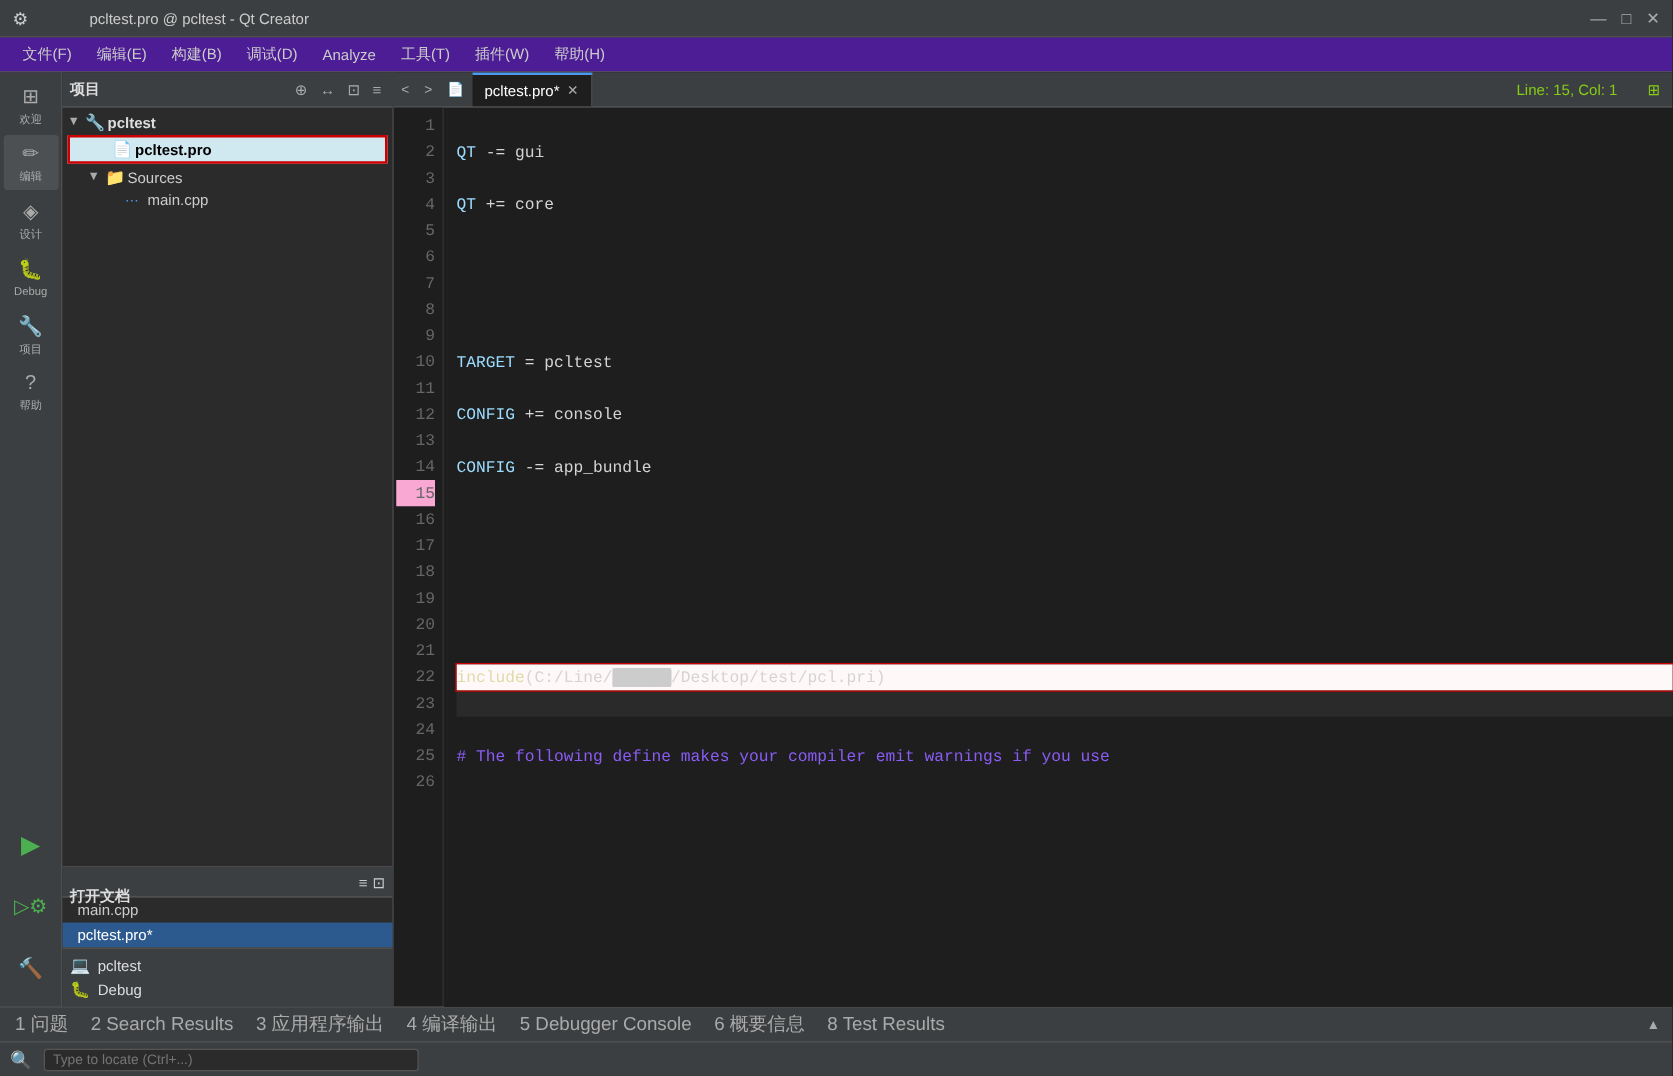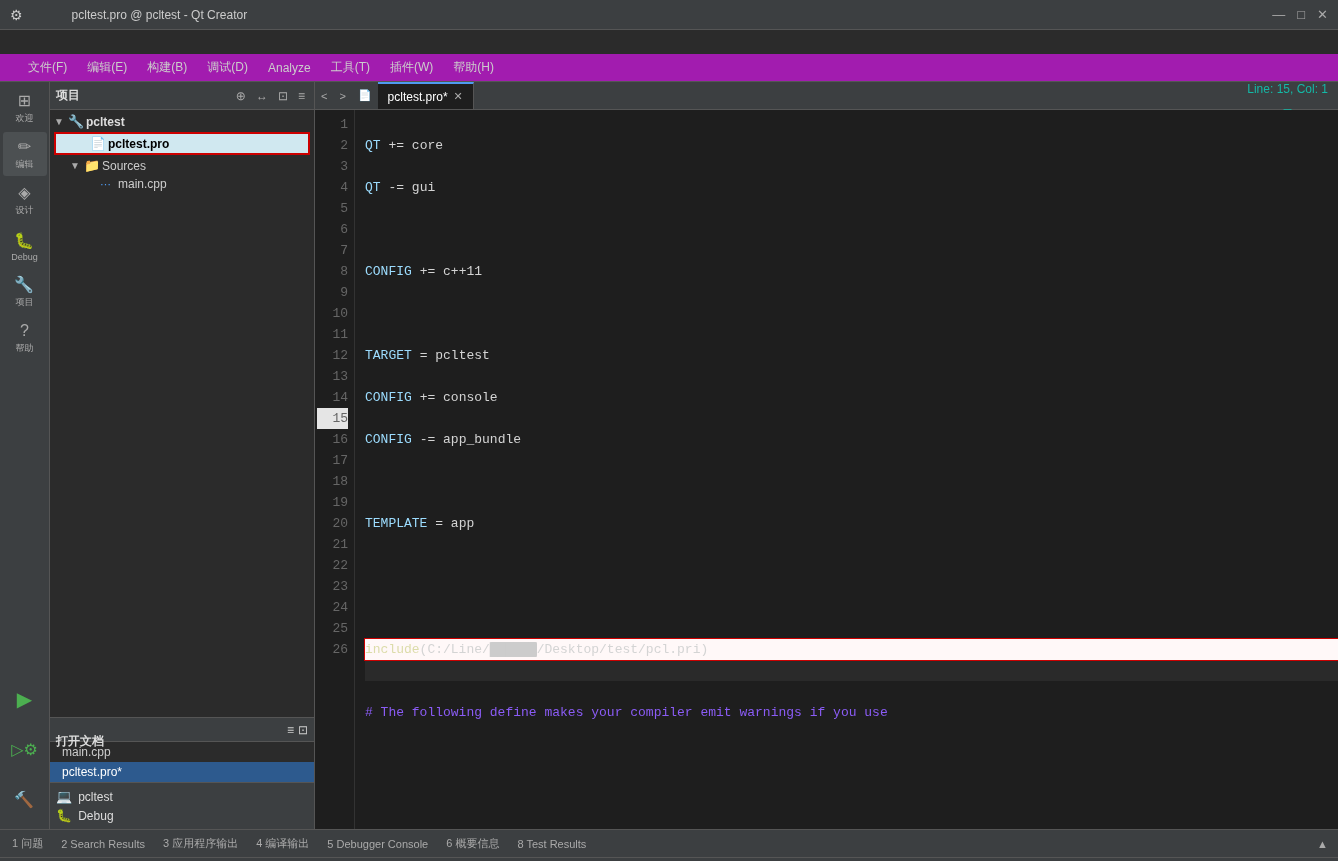--- a/index.html
+++ b/index.html
@@ -16,27 +16,26 @@
       color: #ccc;
       font-size: 12px;
       gap: 8px;
     }
     #titlebar .title-text { flex: 1; margin-left: 41px; }
     #titlebar .win-controls { display: flex; gap: 12px; }
     #titlebar .win-btn { cursor: pointer; font-size: 13px; color: #aaa; }
 
     
     #menubar {
-      background: #a21caf;
+      background: #4c1d95;
       height: 28px;
       display: flex;
       align-items: center;
       border-bottom: 1px solid #555;
-      padding: 0 18px;
-      margin-top: 24px;
+      padding: 0 8px;
     }
     .menu-item {
       padding: 4px 10px;
       cursor: pointer;
       color: #ccc;
       font-size: 12px;
     }
 
     
     #main-layout {
@@ -162,24 +161,23 @@
       background: #1e1e1e;
       color: #fff;
       border-top: 2px solid #4e9af1;
     }
     .tab-close { color: #aaa; font-size: 11px; cursor: pointer; }
     #editor-status-right {
       margin-left: auto;
       display: flex;
       align-items: center;
       padding: 0 10px;
-      color: #14b8a6;
-      font-size: 12px;
-      gap: 10px;
-      flex-direction: column;
+      color: #84cc16;
+      font-size: 12px;
+      gap: 24px;
     }
 
     #editor-content {
       flex: 1;
       display: flex;
       overflow: hidden;
     }
     #line-numbers {
       width: 40px;
       background: #1e1e1e;
@@ -218,21 +216,21 @@
       background: #3c3f41;
       border-top: 1px solid #555;
       display: flex;
       align-items: center;
       padding: 0 4px;
       gap: 2px;
       overflow: hidden;
     }
     .bottom-tab {
       padding: 3px 8px;
-      font-size: 11px;
+      font-size: 15px;
       cursor: pointer;
       color: #aaa;
       white-space: nowrap;
     }
 
     
     #statusbar {
       height: 28px;
       background: #3c3f41;
       display: flex;
@@ -404,44 +402,42 @@
         <div>5</div>
         <div>6</div>
         <div>7</div>
         <div>8</div>
         <div>9</div>
         <div>10</div>
         <div>11</div>
         <div>12</div>
         <div>13</div>
         <div>14</div>
-        <div style="background:#e5e5e5;">15</div>
+        <div style="background:#f9a8d4;">15</div>
         <div>16</div>
         <div>17</div>
         <div>18</div>
         <div>19</div>
         <div>20</div>
         <div>21</div>
         <div>22</div>
         <div>23</div>
         <div>24</div>
         <div>25</div>
         <div>26</div>
       </div>
       <div id="code-editor">
+<span class="code-line"><span class="var">QT</span> <span class="op">-=</span> <span class="plain">gui</span></span>
 <span class="code-line"><span class="var">QT</span> <span class="op">+=</span> <span class="plain">core</span></span>
-<span class="code-line"><span class="var">QT</span> <span class="op">-=</span> <span class="plain">gui</span></span>
 <span class="code-line"> </span>
-<span class="code-line"><span class="var">CONFIG</span> <span class="op">+=</span> <span class="plain">c++11</span></span>
 <span class="code-line"> </span>
 <span class="code-line"><span class="var">TARGET</span> <span class="op">=</span> <span class="plain">pcltest</span></span>
 <span class="code-line"><span class="var">CONFIG</span> <span class="op">+=</span> <span class="plain">console</span></span>
 <span class="code-line"><span class="var">CONFIG</span> <span class="op">-=</span> <span class="plain">app_bundle</span></span>
 <span class="code-line"> </span>
-<span class="code-line"><span class="var">TEMPLATE</span> <span class="op">=</span> <span class="plain">app</span></span>
 <span class="code-line"> </span>
 <span class="code-line"> </span>
 <span class="code-line" style="background:#fff8f8; display:inline-block; width:100%; outline: 1.5px solid #cc0000;"><span class="include-fn">include</span><span class="plain">(C:/Line/</span><span style="background:#ccc; color:#ccc; border-radius:2px;">██████</span><span class="plain">/Desktop/test/pcl.pri)</span></span>
 <span class="code-line current-line"> </span>
 <span class="code-line"><span class="comment"># The following define makes your compiler emit warnings if you use</span></span>
 <span class="code-line"></span>
 
 
 
 

